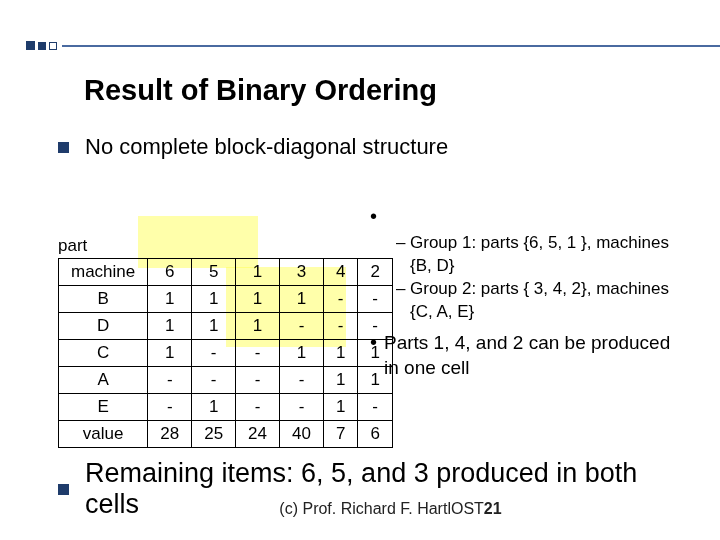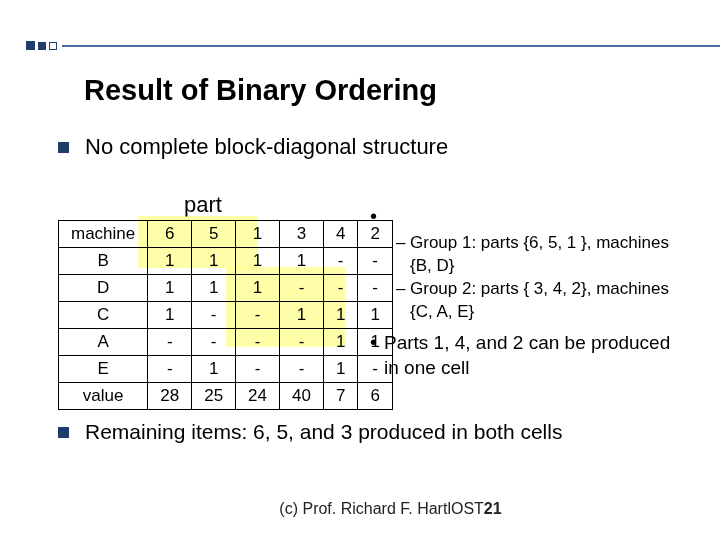--- a/index.html
+++ b/index.html
@@ -63,23 +63,23 @@
     flex-shrink: 0;
   }
   .content-row {
     display: flex;
     align-items: flex-start;
   }
   .table-wrap {
     width: 290px;
   }
   .part-label {
-    text-align: center;
-    font-size: 22px;
+    font-size: 17px;
     margin-bottom: 2px;
+    margin-top: 44px;
   }
   table {
     border-collapse: collapse;
     font-size: 17px;
     width: 100%;
   }
   th, td {
     border: 1px solid #000;
     text-align: center;
     padding: 3px 12px;
@@ -112,21 +112,21 @@
     margin-left: 26px;
     font-size: 17px;
     display: flex;
   }
   .right-col .sub .dash {
     width: 14px;
     flex-shrink: 0;
   }
   .bottom-bullets {
     margin-top: 10px;
-    font-size: 21px;
+    font-size: 27px;
   }
   .bottom-bullets .line-b {
     display: flex;
     align-items: center;
     margin-top: 4px;
   }
   .footer {
     position: absolute;
     bottom: 22px;
     left: 58px;

